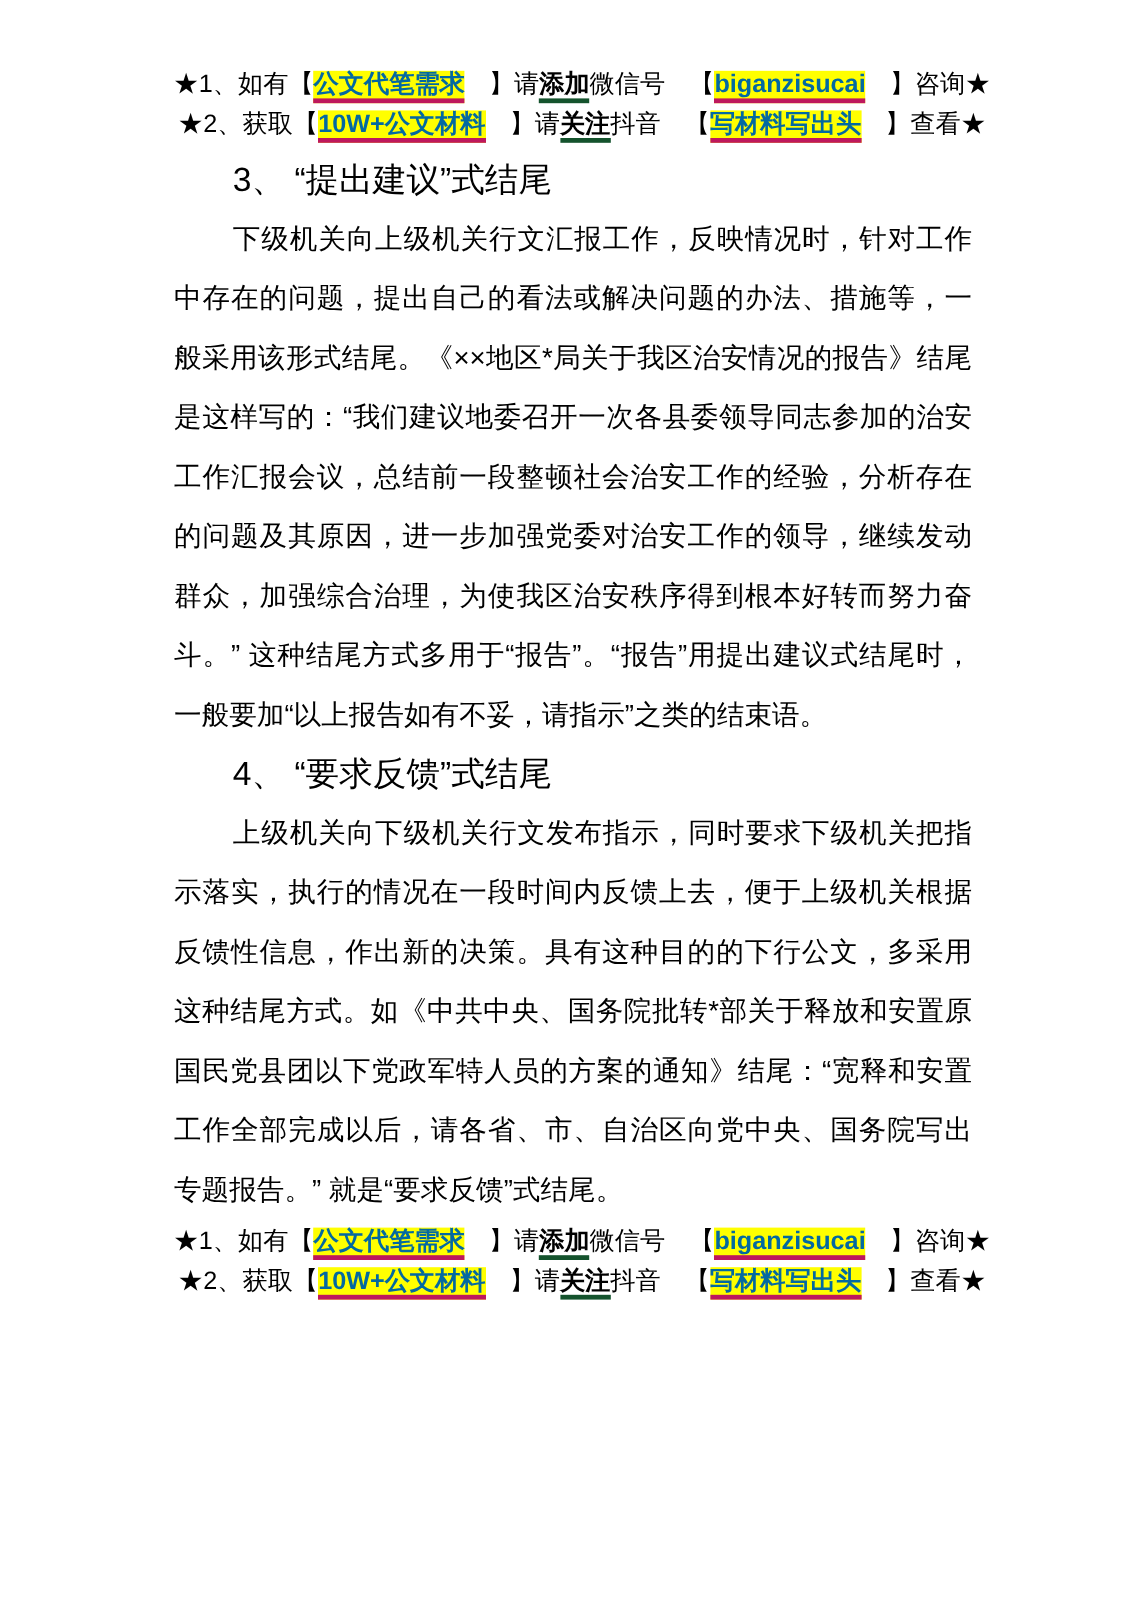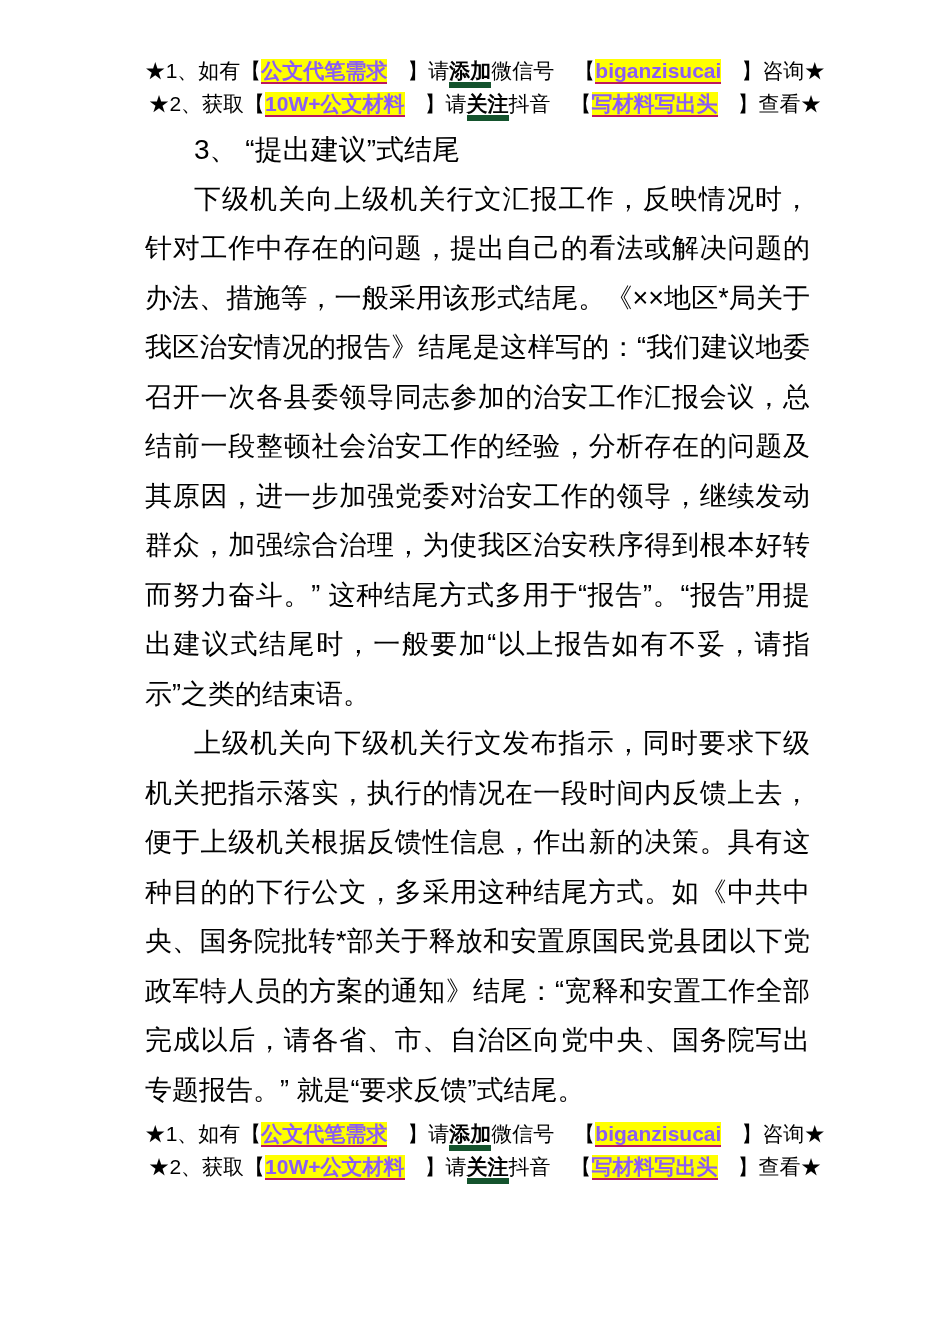--- a/index.html
+++ b/index.html
@@ -40,41 +40,41 @@
     margin-left: 20px;
   }
   .seg-plain {
     font-weight: normal;
     color: #000000;
     margin-top: 28px;
   }
   .seg-ul {
     font-weight: bold;
     color: #000000;
-    border-bottom: 6px solid #14532d;
+    border-bottom: 4px solid #14532d;
   }
   .seg-hl {
     font-weight: bold;
-    color: #8b5cf6;
+    color: #0369a1;
     background: #ffff00;
-    border-bottom: 2px solid #be185d;
+    border-bottom: 4px solid #be185d;
   }
   
   .content {
     padding: 5px 140px 0 145px;
   }
   .heading {
     font-size: 28px;
     line-height: 49.5px;
     padding-left: 49px;
     white-space: nowrap;
   }
   .para {
     margin: 0;
-    font-size: 27px;
+    font-size: 23px;
     line-height: 49.5px;
     text-align: justify;
     text-justify: inter-ideograph;
     text-indent: 49px;
     word-break: break-all;
   }
 </style>
 </head>
 <body>
 
@@ -83,20 +83,21 @@
   <div class="banner banner-top">
     <div class="banner-line"><span class="seg seg-bold">★1、如有【</span><span class="seg seg-hl">公文代笔需求</span><span class="seg seg-bold">】请</span><span class="seg seg-ul">添加</span><span class="seg seg-plain">微信号</span><span class="seg seg-bold">【</span><span class="seg seg-hl">biganzisucai</span><span class="seg seg-bold">】咨询★</span></div>
     <div class="banner-line"><span class="seg seg-bold">★2、获取【</span><span class="seg seg-hl">10W+公文材料</span><span class="seg seg-bold">】请</span><span class="seg seg-ul">关注</span><span class="seg seg-plain">抖音</span><span class="seg seg-bold">【</span><span class="seg seg-hl">写材料写出头</span><span class="seg seg-bold">】查看★</span></div>
   </div>
 
   <div class="content">
 
     <div class="heading">3、 “提出建议”式结尾</div>
     <p class="para">下级机关向上级机关行文汇报工作，反映情况时，针对工作中存在的问题，提出自己的看法或解决问题的办法、措施等，一般采用该形式结尾。《××地区*局关于我区治安情况的报告》结尾是这样写的：“我们建议地委召开一次各县委领导同志参加的治安工作汇报会议，总结前一段整顿社会治安工作的经验，分析存在的问题及其原因，进一步加强党委对治安工作的领导，继续发动群众，加强综合治理，为使我区治安秩序得到根本好转而努力奋斗。” 这种结尾方式多用于“报告”。“报告”用提出建议式结尾时，一般要加“以上报告如有不妥，请指示”之类的结束语。</p>
 
+    <div class="heading">4、 “要求反馈”式结尾</div>
     <p class="para">上级机关向下级机关行文发布指示，同时要求下级机关把指示落实，执行的情况在一段时间内反馈上去，便于上级机关根据反馈性信息，作出新的决策。具有这种目的的下行公文，多采用这种结尾方式。如《中共中央、国务院批转*部关于释放和安置原国民党县团以下党政军特人员的方案的通知》结尾：“宽释和安置工作全部完成以后，请各省、市、自治区向党中央、国务院写出专题报告。” 就是“要求反馈”式结尾。</p>
 
 
   </div>
 
   <div class="banner banner-bottom">
     <div class="banner-line"><span class="seg seg-bold">★1、如有【</span><span class="seg seg-hl">公文代笔需求</span><span class="seg seg-bold">】请</span><span class="seg seg-ul">添加</span><span class="seg seg-plain">微信号</span><span class="seg seg-bold">【</span><span class="seg seg-hl">biganzisucai</span><span class="seg seg-bold">】咨询★</span></div>
     <div class="banner-line"><span class="seg seg-bold">★2、获取【</span><span class="seg seg-hl">10W+公文材料</span><span class="seg seg-bold">】请</span><span class="seg seg-ul">关注</span><span class="seg seg-plain">抖音</span><span class="seg seg-bold">【</span><span class="seg seg-hl">写材料写出头</span><span class="seg seg-bold">】查看★</span></div>
   </div>
 

